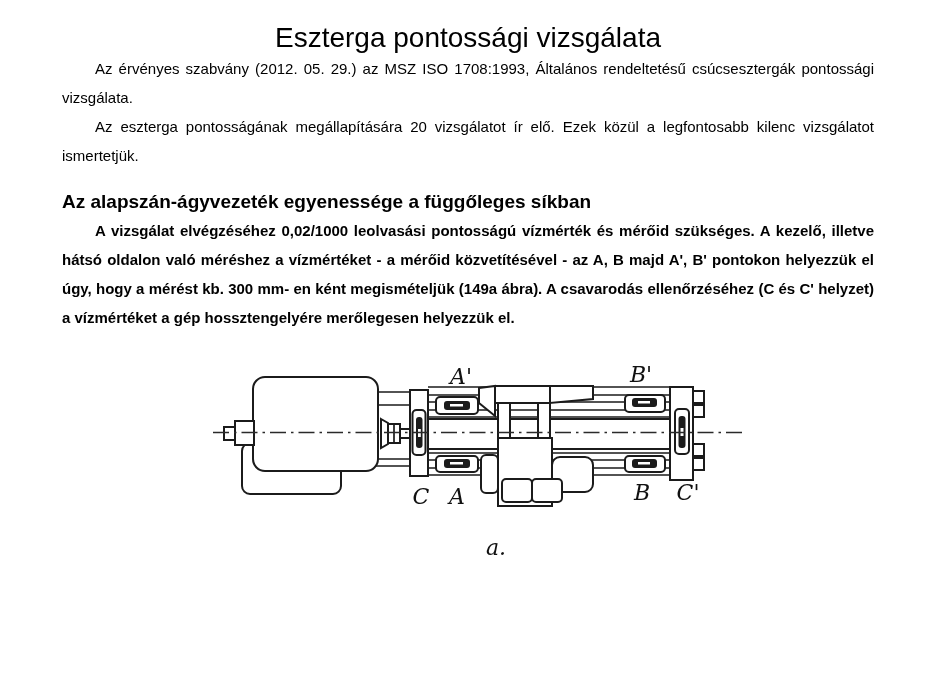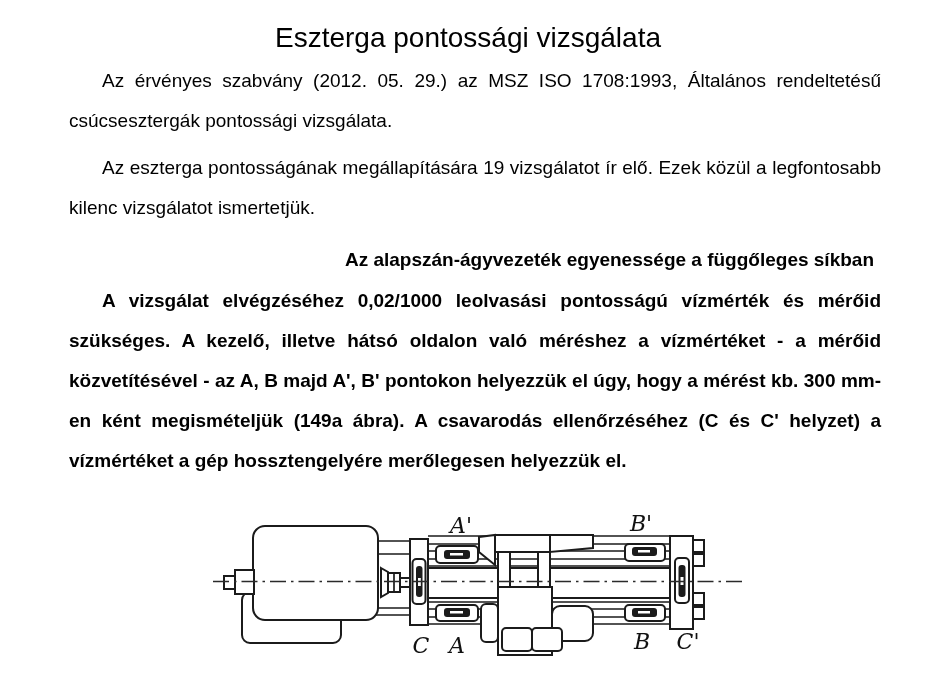--- a/index.html
+++ b/index.html
@@ -13,34 +13,33 @@
   .page { padding: 14px 62px 0 62px; }
   .title {
     font-size: 28px;
     font-weight: 400;
     line-height: 32px;
     text-align: center;
     margin: 8px 0 0 0;
   }
   p.body {
     width: 812px;
-    margin: 7px;
-    font-size: 19px;
-    line-height: 40px;
+    margin: 0;
+    font-size: 15px;
+    line-height: 29px;
     text-align: justify;
     text-indent: 33px;
   }
   .p1 { margin-top: 26px; }
   .p2 { margin-top: 16px; }
   .section-heading {
     font-size: 19px;
     font-weight: 700;
     line-height: 28px;
     margin: 18px 0 0 0;
-    text-align: right;
   }
   .p3 { margin-top: 26px; font-weight: bold; }
   figure.diagram {
     margin: 19px 0 0 148px;
     padding: 0;
   }
   svg .ln   { stroke: #1b1b1b; stroke-width: 2; fill: none; }
   svg .thin { stroke-width: 1.7; }
   svg .fill { fill: #ffffff; stroke: #1b1b1b; stroke-width: 2; }
   svg .dark { fill: #1b1b1b; stroke: none; }
@@ -56,21 +55,21 @@
 </style>
 </head>
 <body>
 
 <div class="page">
 
   <h1 class="title">Eszterga pontossági vizsgálata</h1>
 
   <p class="body p1">Az érvényes szabvány (2012. 05. 29.) az MSZ ISO 1708:1993, Általános rendeltetésű csúcsesztergák pontossági vizsgálata.</p>
 
-  <p class="body p2">Az eszterga pontosságának megállapítására 19 vizsgálatot ír elő. Ezek közül a legfontosabb kilenc vizsgálatot ismertetjük.</p>
+  <p class="body p2">Az eszterga pontosságának megállapítására 20 vizsgálatot ír elő. Ezek közül a legfontosabb kilenc vizsgálatot ismertetjük.</p>
 
   <h2 class="section-heading">Az alapszán-ágyvezeték egyenessége a függőleges síkban</h2>
 
   <p class="body p3">A vizsgálat elvégzéséhez 0,02/1000 leolvasási pontosságú vízmérték és mérőid szükséges. A kezelő, illetve hátsó oldalon való méréshez a vízmértéket - a mérőid közvetítésével - az A, B majd A', B' pontokon helyezzük el úgy, hogy a mérést kb. 300 mm- en ként megismételjük (149a ábra). A csavarodás ellenőrzéséhez (C és C' helyzet) a vízmértéket a gép hossztengelyére merőlegesen helyezzük el.</p>
 
   <figure class="diagram">
     <svg width="560" height="217" viewBox="210 448 560 217" xmlns="http://www.w3.org/2000/svg">
 
       <g>
         <path class="ln thin" d="M374 489 H410 M374 502 H410 M374 556 H410 M374 563 H410"></path>

